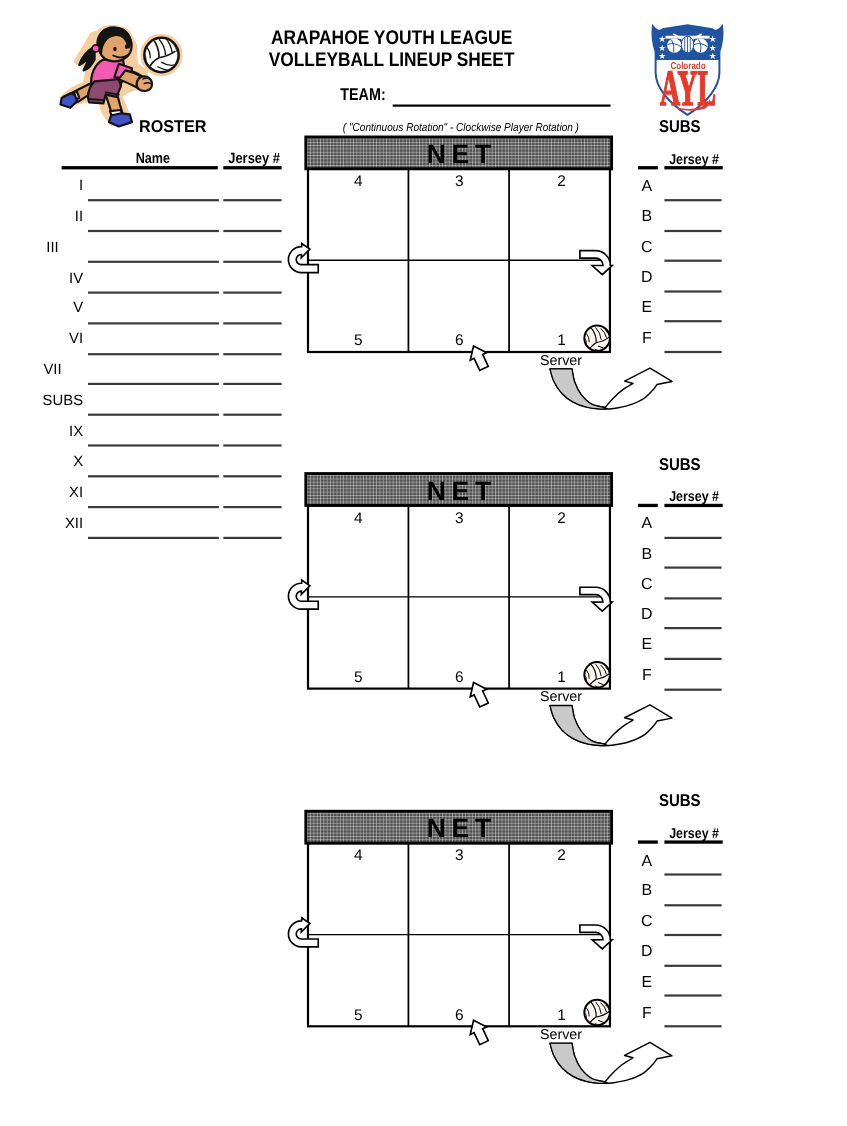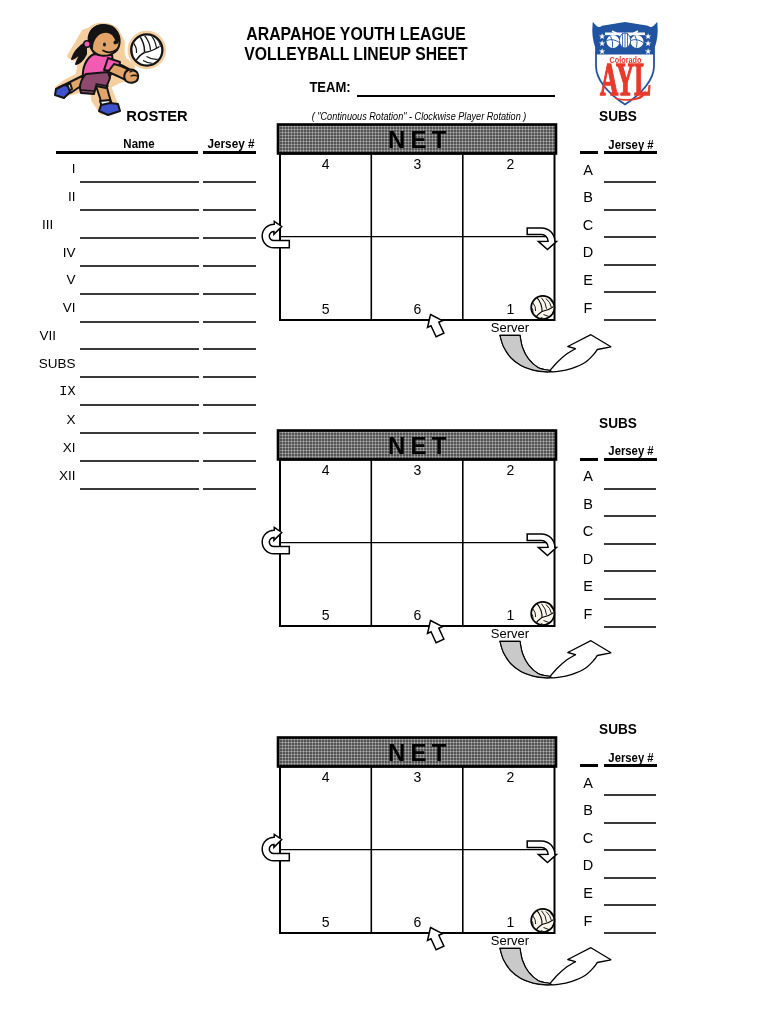--- a/index.html
+++ b/index.html
@@ -152,21 +152,21 @@
 <div class="row-line" style="left:203px;top:320.5px;width:53px;"></div>
 
 <div class="num" style="left:20px;top:328.2px;width:55.5px;text-align:center;">VII</div>
 <div class="row-line" style="left:80px;top:348.4px;width:119px;"></div>
 <div class="row-line" style="left:203px;top:348.4px;width:53px;"></div>
 
 <div class="num" style="left:20px;top:356.1px;width:55.5px;">SUBS</div>
 <div class="row-line" style="left:80px;top:376.3px;width:119px;"></div>
 <div class="row-line" style="left:203px;top:376.3px;width:53px;"></div>
 
-<div class="num" style="left:20px;top:384.0px;width:55.5px;font-family:Liberation Mono, monospace;">IX</div>
+<div class="num" style="left:20px;top:384.0px;width:55.5px;">IX</div>
 <div class="row-line" style="left:80px;top:404.2px;width:119px;"></div>
 <div class="row-line" style="left:203px;top:404.2px;width:53px;"></div>
 
 <div class="num" style="left:20px;top:411.9px;width:55.5px;">X</div>
 <div class="row-line" style="left:80px;top:432.1px;width:119px;"></div>
 <div class="row-line" style="left:203px;top:432.1px;width:53px;"></div>
 
 <div class="num" style="left:20px;top:439.8px;width:55.5px;">XI</div>
 <div class="row-line" style="left:80px;top:460.0px;width:119px;"></div>
 <div class="row-line" style="left:203px;top:460.0px;width:53px;"></div>

